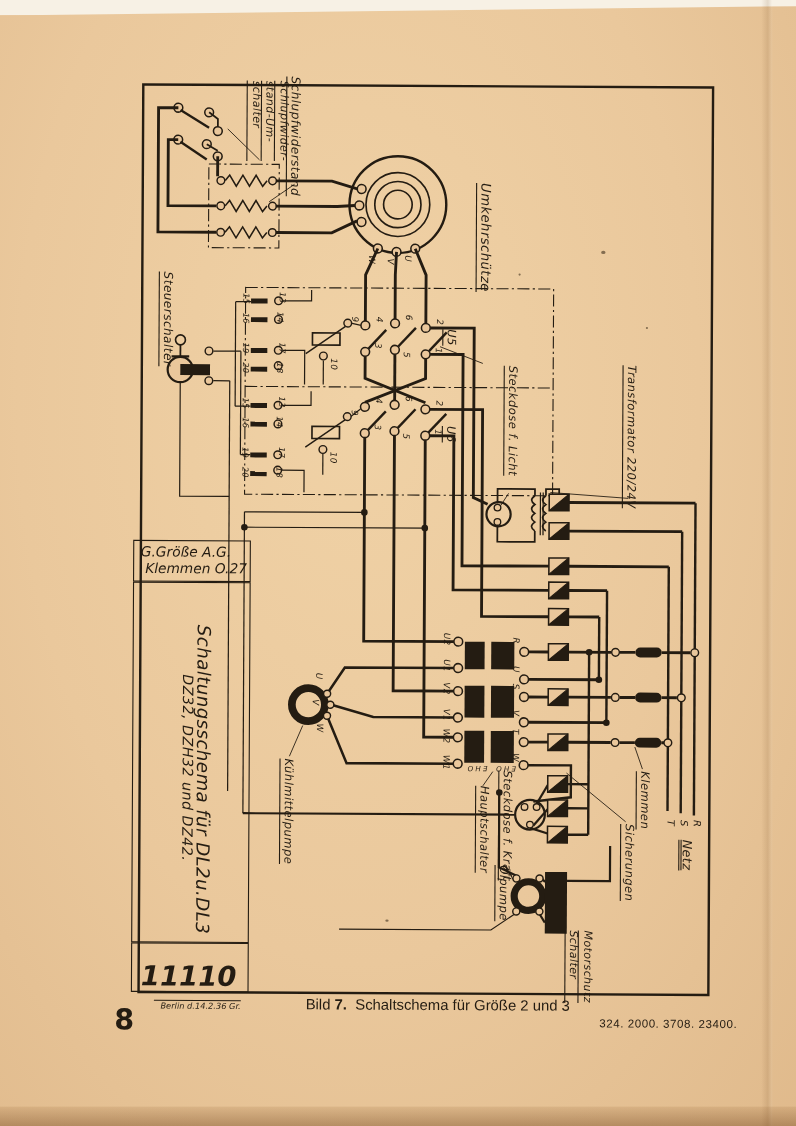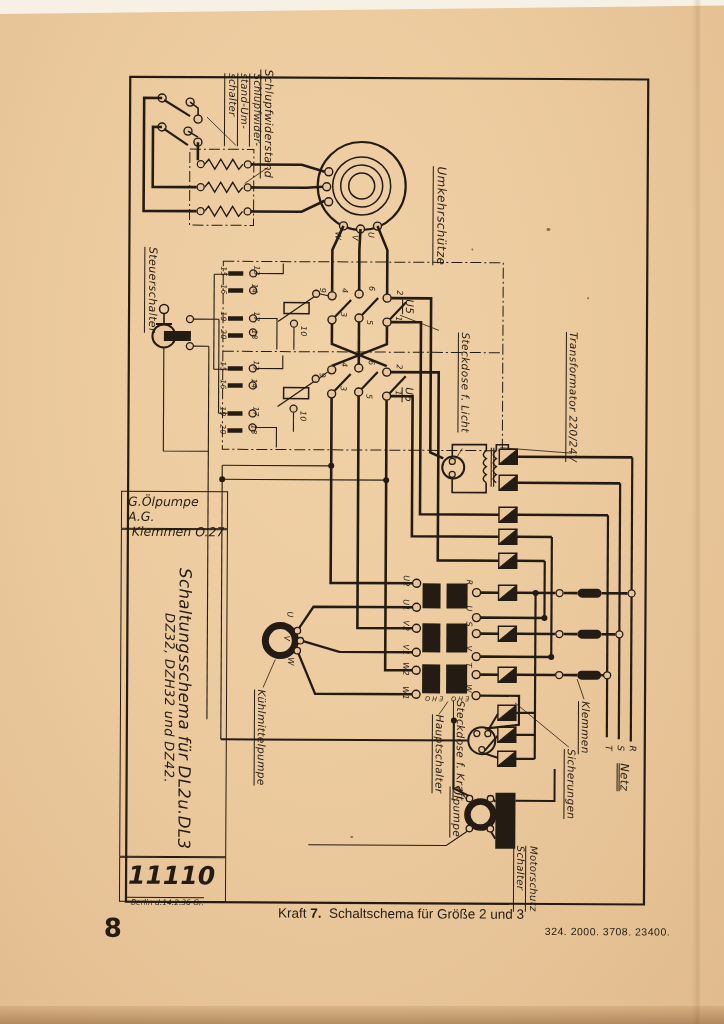--- a/index.html
+++ b/index.html
@@ -429,36 +429,36 @@
 
   <div class="vl" style="left:325px;top:288px;font-size:8px">9</div>
   <div class="vl" style="left:306px;top:326px;font-size:8px">10</div>
   <div class="vl" style="left:325px;top:373px;font-size:8px">9</div>
   <div class="vl" style="left:306px;top:411px;font-size:8px">10</div>
 
   <div class="flip" style="left:424px;top:694px;font-size:6.5px;letter-spacing:2px">EHO</div>
   <div class="flip" style="left:450px;top:694px;font-size:6.5px;letter-spacing:2px">EHO</div>
 
   <div class="box" style="left:121px;top:492px;width:107px;height:38px">
-    <div class="hand" style="font-size:12.5px;padding:2px 0 0 6px">G.Ölpumpe A.G.</div>
+    <div class="hand" style="font-size:12.5px;padding:2px 0 0 6px">G.Größe A.G.</div>
     <div class="hand" style="font-size:12.5px;padding:0 0 0 10px">Klemmen O.27</div>
   </div>
   <div class="box" style="left:121px;top:530px;width:107px;height:328px">
     <div class="vl" style="left:72px;top:38px;width:260px;text-align:center">
       <div class="hand" style="font-size:16.5px;white-space:nowrap">Schaltungsschema für DL2u.DL3</div>
       <div class="hand" style="font-size:13px;white-space:nowrap">DZ32, DZH32 und DZ42.</div>
     </div>
   </div>
   <div class="box" style="left:121px;top:858px;width:107px;height:45px">
-    <div class="hand" style="font-size:25px;font-weight:bold;padding:4px 0 0 8px;line-height:1.1">11110</div>
-    <div class="hand" style="font-size:7.5px;padding:0 0 0 6px;border-top:1px solid #241c12;display:inline-block;margin-left:5px">Berlin d.14.2.36 Gr.</div>
+    <div class="hand" style="font-size:25px;font-weight:bold;padding:16px 0 0 8px;line-height:1.1">11110</div>
+    <div class="hand" style="font-size:7.5px;padding:0 0 0 6px;border-top:1px solid #241c12;display:inline-block;margin-left:20px">Berlin d.14.2.36 Gr.</div>
   </div>
 
   <div class="print" style="position:absolute;left:280px;top:906px;font-size:13.5px">
-    <span>Kraft</span>
+    <span>Bild</span>
     <b>7.</b>&nbsp;
     <span>Schaltschema für Größe 2 und 3</span>
   </div>
   <div class="print" style="position:absolute;left:547px;top:924px;font-size:10.5px;letter-spacing:0.5px">324. 2000. 3708. 23400.</div>
   <div style="position:absolute;left:106px;top:914px;font-size:26px;font-weight:bold;font-family:'DejaVu Sans',sans-serif">8</div>
 
   <div class="speck" style="left:545px;top:227px;width:4px;height:3px"></div>
   <div class="speck" style="left:470px;top:248px;width:2px;height:2px"></div>
   <div class="speck" style="left:586px;top:296px;width:2px;height:2px"></div>
   <div class="speck" style="left:352px;top:836px;width:3px;height:2px"></div>

